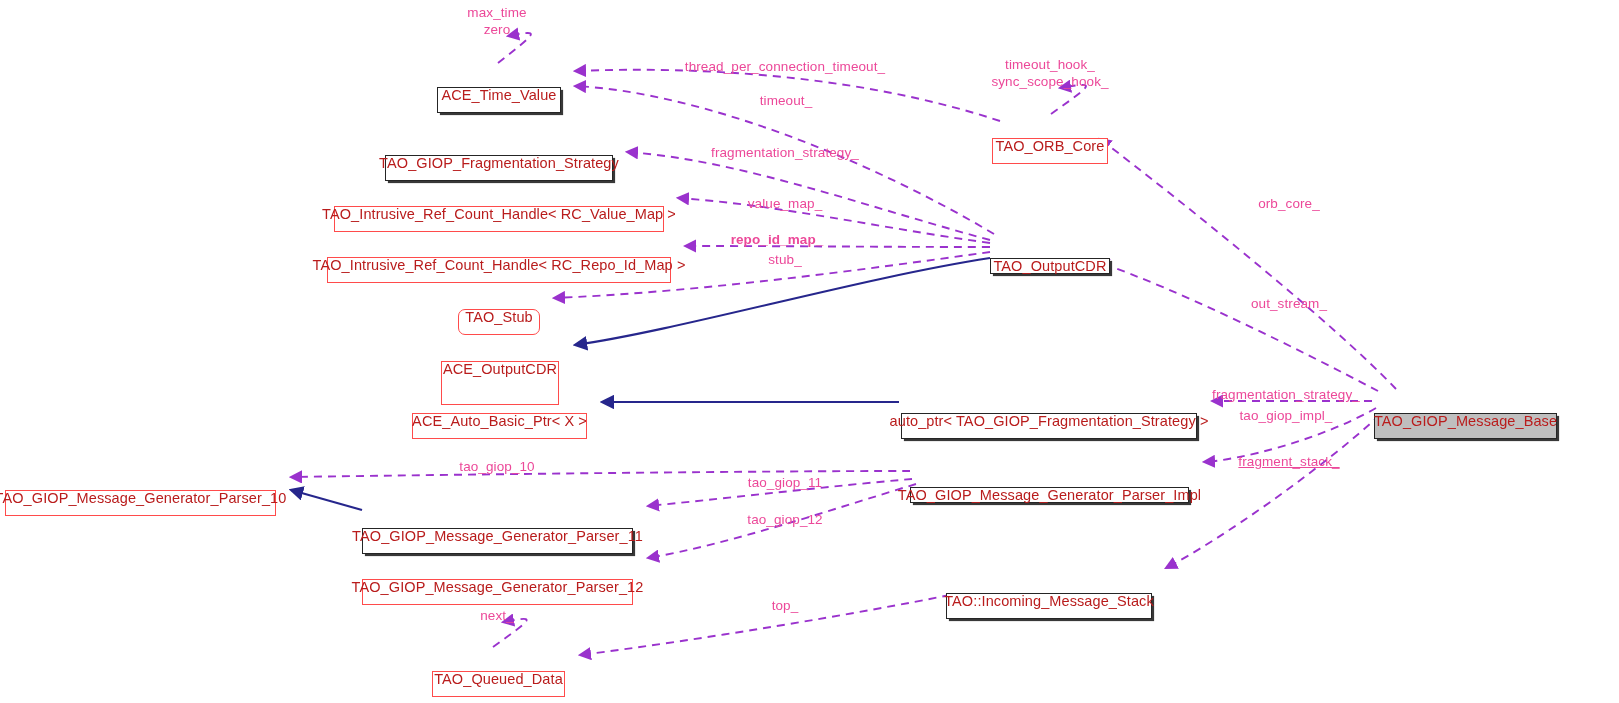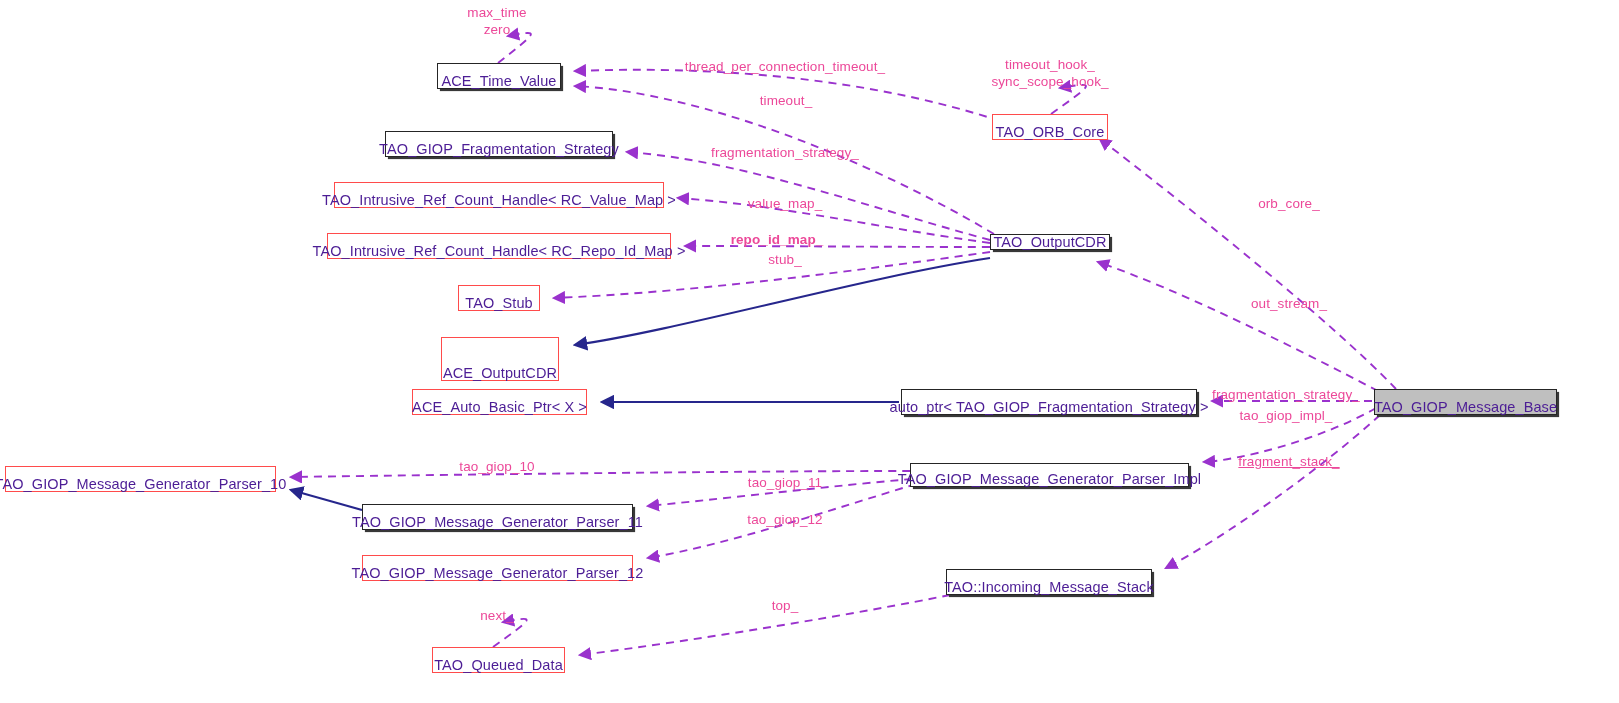--- a/index.html
+++ b/index.html
@@ -22,28 +22,29 @@
     position: absolute;
     left: 0;
     top: 0;
     width: 1619px;
     height: 703px;
   }
   .node {
     position: absolute;
     box-sizing: border-box;
     display: flex;
-    align-items: flex-end;
+    align-items: flex-start;
     justify-content: center;
     white-space: nowrap;
     font-size: 14.5px;
     line-height: 1;
-    color: #4c1d95;
+    color: #b91c1c;
     background: #ffffff;
     letter-spacing: 0.1px;
+    margin-top: 24px;
   }
   .node.black {
     border: 1.4px solid #252525;
     box-shadow: 2.5px 2.5px 0 -0.4px #383838;
   }
   .node.red {
     border: 1.4px solid #ff4b4b;
   }
   .node.current {
     border: 1.4px solid #252525;
@@ -136,39 +137,39 @@
       </div>
       <div class="node red" style="left: 334px; top: 182px; width: 330px; height: 26px;">
         <span>TAO_Intrusive_Ref_Count_Handle&lt; RC_Value_Map &gt;</span>
       </div>
       <div class="node red" style="left: 327px; top: 233px; width: 344px; height: 26px;">
         <span>TAO_Intrusive_Ref_Count_Handle&lt; RC_Repo_Id_Map &gt;</span>
       </div>
       <div class="node black" style="left: 990px; top: 234px; width: 120px; height: 16px;">
         <span>TAO_OutputCDR</span>
       </div>
-      <div class="node red" style="left: 458px; top: 285px; width: 82px; height: 26px;">
+      <div class="node red" style="left: 458px; top: 285px; width: 82px; height: 26px; border-radius: 7px;">
         <span>TAO_Stub</span>
       </div>
       <div class="node red" style="left: 441px; top: 337px; width: 118px; height: 44px;">
         <span>ACE_OutputCDR</span>
       </div>
       <div class="node red" style="left: 412px; top: 389px; width: 175px; height: 26px;">
         <span>ACE_Auto_Basic_Ptr&lt; X &gt;</span>
       </div>
       <div class="node black" style="left: 901px; top: 389px; width: 296px; height: 26px;">
         <span>auto_ptr&lt; TAO_GIOP_Fragmentation_Strategy &gt;</span>
       </div>
       <div class="node current" style="left: 1374px; top: 389px; width: 183px; height: 26px;">
         <span>TAO_GIOP_Message_Base</span>
       </div>
       <div class="node red" style="left: 5px; top: 466px; width: 271px; height: 26px;">
         <span>TAO_GIOP_Message_Generator_Parser_10</span>
       </div>
-      <div class="node black" style="left: 910px; top: 463px; width: 279px; height: 24px;">
+      <div class="node black" style="left: 910px; top: 463px; width: 279px; height: 16px;">
         <span>TAO_GIOP_Message_Generator_Parser_Impl</span>
       </div>
       <div class="node black" style="left: 362px; top: 504px; width: 271px; height: 26px;">
         <span>TAO_GIOP_Message_Generator_Parser_11</span>
       </div>
       <div class="node red" style="left: 362px; top: 555px; width: 271px; height: 26px;">
         <span>TAO_GIOP_Message_Generator_Parser_12</span>
       </div>
       <div class="node black" style="left: 946px; top: 569px; width: 206px; height: 26px;">
         <span>TAO::Incoming_Message_Stack</span>

